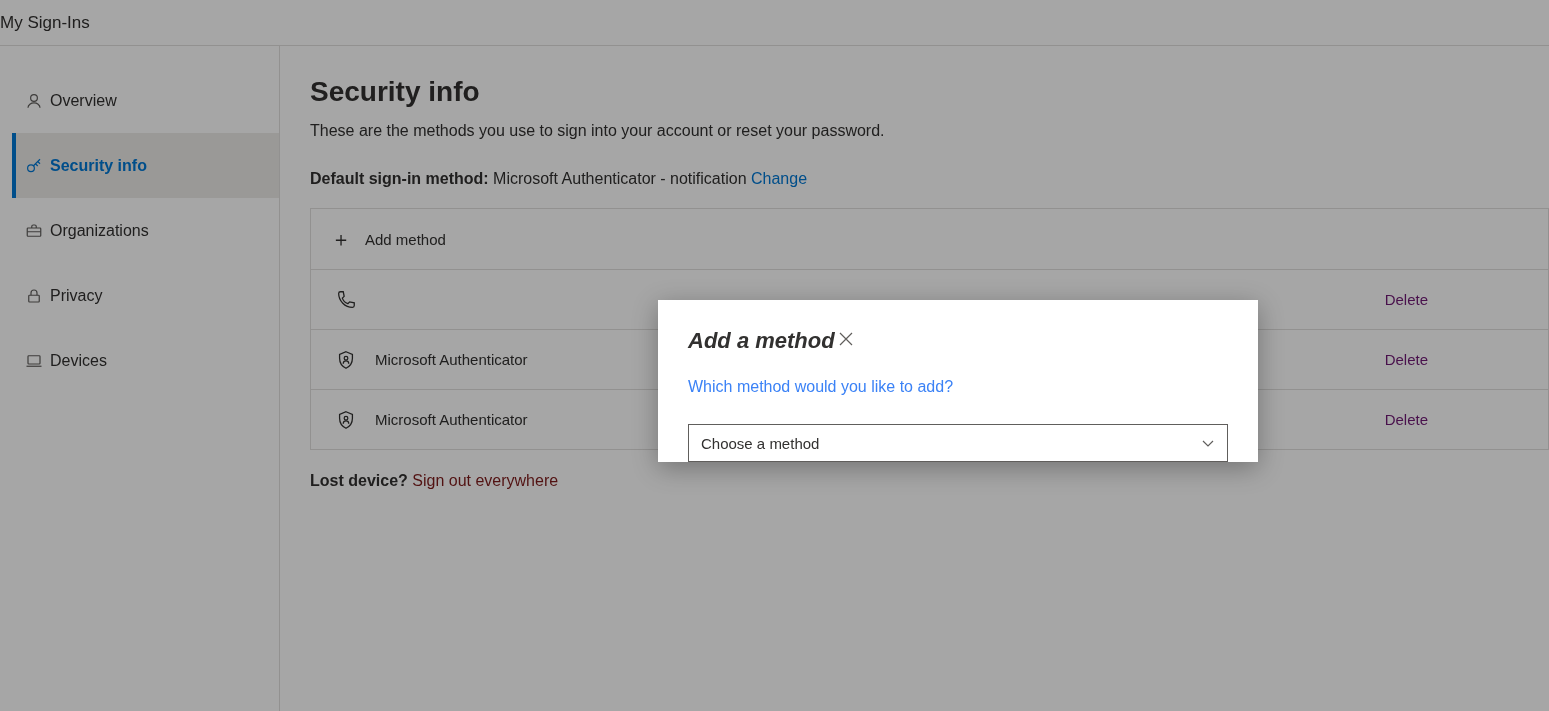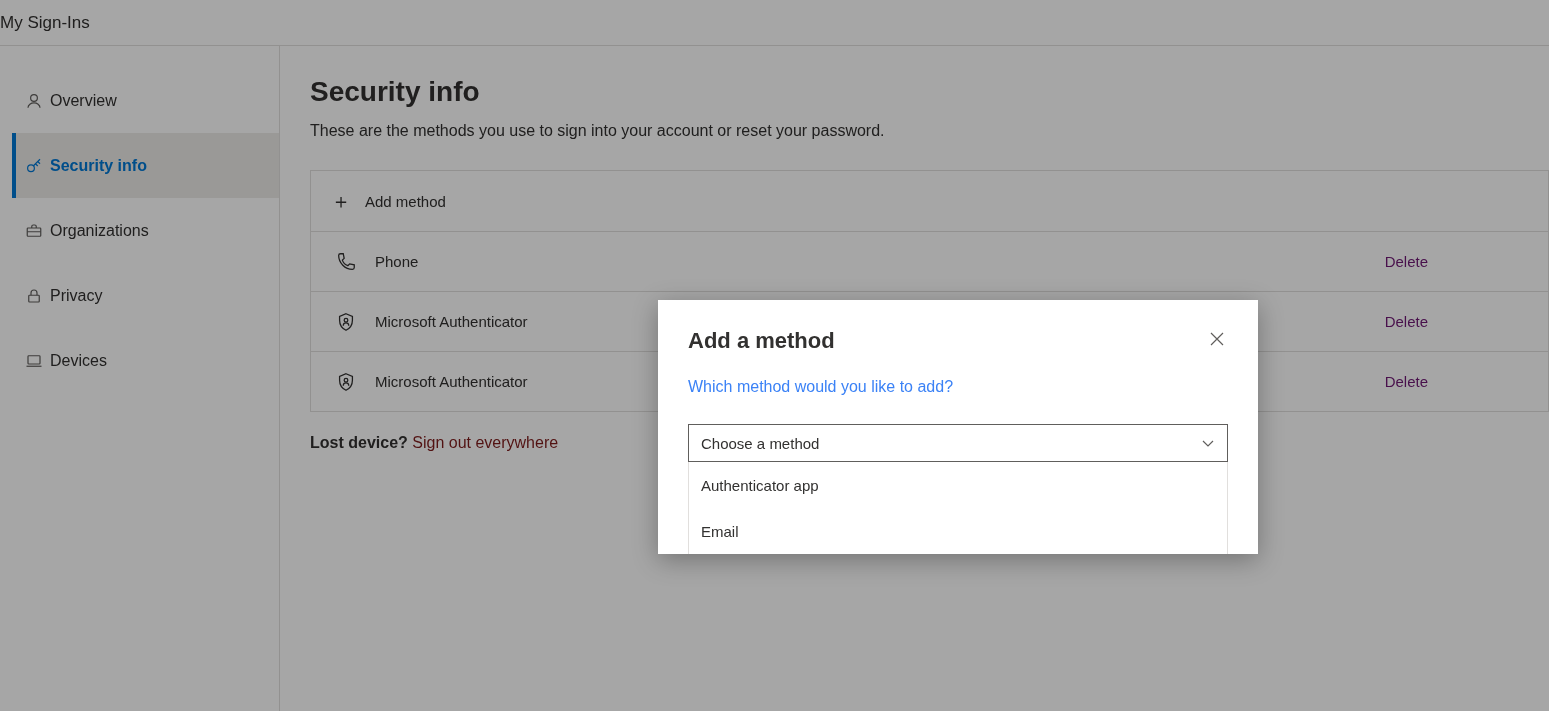--- a/index.html
+++ b/index.html
@@ -52,21 +52,21 @@
   .lost .link { color:#7f1d1d; cursor:pointer; }
   
   .overlay {
     position:absolute; inset:0; background:rgba(0,0,0,0.35);
   }
   .dialog {
     position:absolute; width:600px; left:658px; top:300px;
     background:#fff; box-shadow:0 6px 24px rgba(0,0,0,0.3);
     padding:28px 30px 0 30px;
   }
-  .dialog-head { display:flex; justify-content:space-between; align-items:flex-start; margin-bottom:24px;}
+  .dialog-head { display:flex; justify-content:flex-start; align-items:flex-start; margin-bottom:24px;font-style:italic;}
   .dialog-title { font-size:22px; font-weight:600; }
   .dialog-close { cursor:pointer; font-size:16px; color:#605e5c; padding:4px;}
   .dialog-sub { font-size:16px; color:#3b82f6; margin-bottom:28px; }
   .select {
     border:1px solid #605e5c; height:38px; display:flex; align-items:center;
     justify-content:space-between; padding:4px 12px; font-size:15px; cursor:pointer;
     margin-bottom:0;
   }
   .select .chev { color:#605e5c; }
   .options {
@@ -131,33 +131,37 @@
           </svg>
       </span>
       <span class="label">Devices</span>
     </div>
   </nav>
 
   <main class="main">
     <h1 class="page-title">Security info</h1>
     <p class="page-sub">These are the methods you use to sign into your account or reset your password.</p>
 
+    <p class="default-line">
+      <span class="label">Default sign-in method:</span>
+      <span>Microsoft Authenticator - notification</span>
+      <span class="link">Change</span>
+    </p>
 
     <div class="methods">
       <div class="method-row add-row">
         <span class="plus">＋</span>
         <span>Add method</span>
       </div>
       <div class="method-row">
         <span class="row-icon">
           <svg width="22" height="22" viewBox="0 0 24 24" fill="none" stroke="currentColor" stroke-width="1.4">
               <path d="M6 3c-1 0-2 1-2 2 0 8 7 15 15 15 1 0 2-1 2-2v-3l-5-1-2 2c-3-1-5-3-6-6l2-2-1-5H6z"></path>
             </svg>
         </span>
-        <span class="row-name">Phone</span>
         <span class="row-spacer"></span>
         <span class="row-delete">Delete</span>
       </div>
       <div class="method-row">
         <span class="row-icon">
           <svg width="22" height="22" viewBox="0 0 24 24" fill="none" stroke="currentColor" stroke-width="1.4">
               <path d="M12 3l7 3v4c0 5-3 9-7 11-4-2-7-6-7-11V6l7-3z"></path>
               <circle cx="12" cy="10" r="2"></circle>
               <path d="M9 16c0-2 1.5-3 3-3s3 1 3 3"></path>
             </svg>
@@ -202,21 +206,13 @@
   </div>
   <div class="dialog-sub">Which method would you like to add?</div>
   <div class="select">
     <span>Choose a method</span>
     <span class="chev">
       <svg width="14" height="14" viewBox="0 0 14 14" fill="none" stroke="currentColor" stroke-width="1.2">
           <path d="M2 5 L7 10 L12 5"></path>
         </svg>
     </span>
   </div>
-  <div class="options">
-    <div class="option">
-      <span>Authenticator app</span>
-    </div>
-    <div class="option">
-      <span>Email</span>
-    </div>
-  </div>
 </div>
 
 </body></html>

